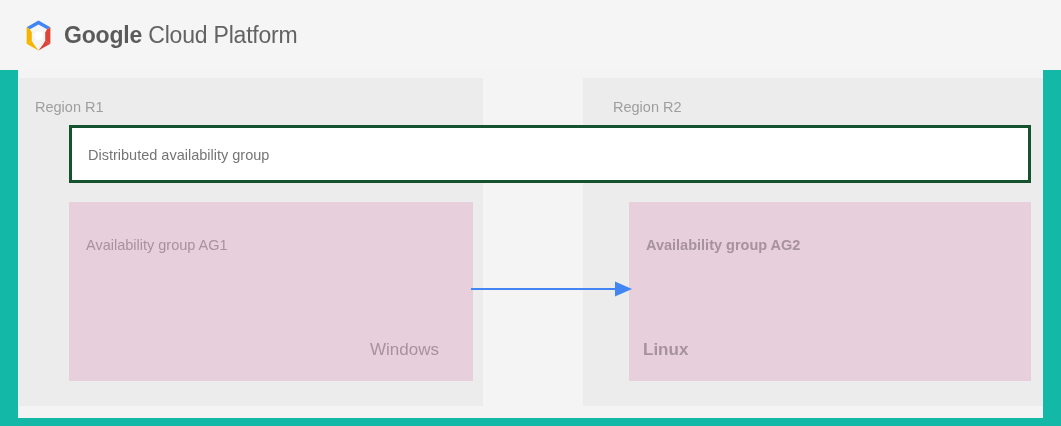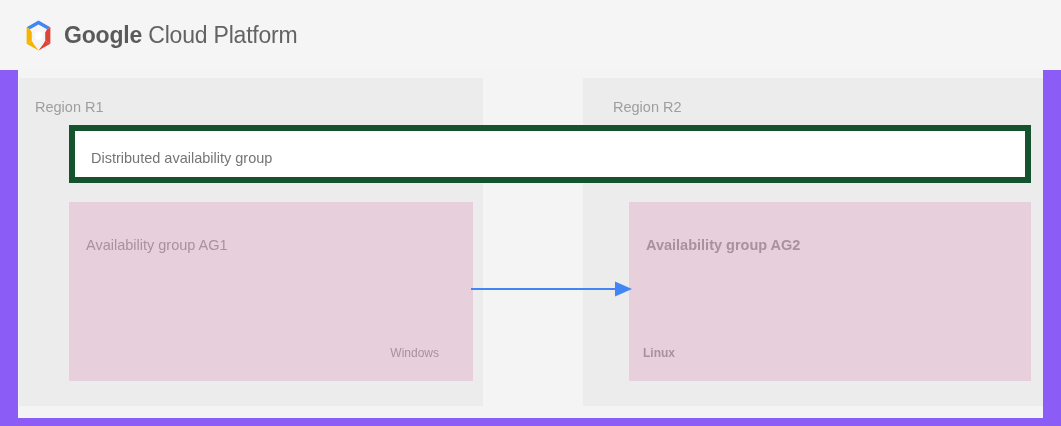--- a/index.html
+++ b/index.html
@@ -45,21 +45,21 @@
   #logo-text .g-word { font-weight: 700; color: #5a5a5a; }
   #logo-text .c-word { font-weight: 400; color: #636363; }
 
   
   #diagram {
     position: absolute;
     left: 0;
     top: 70px;
     width: 1061px;
     height: 356px;
-    background: #8b5cf6;
+    background: #14b8a6;
   }
   #diagram-body {
     position: absolute;
     left: 18px;
     top: 0px;
     width: 1025px;
     height: 348px;
     background: #f4f4f4;
   }
 
@@ -83,21 +83,21 @@
   #region-r2 .region-label { left: 30px; }
 
   
   #dag-box {
     position: absolute;
     left: 51px;
     top: 55px;
     width: 962px;
     height: 58px;
     background: #ffffff;
-    border: 6px solid #14532d;
+    border: 3px solid #14532d;
     box-sizing: border-box;
   }
   #dag-label {
     position: absolute;
     left: 16px;
     top: 19px;
     font-size: 14.5px;
     color: #757575;
     white-space: nowrap;
   }
@@ -115,21 +115,21 @@
     position: absolute;
     left: 17px;
     top: 35px;
     font-size: 14.5px;
     color: #a6939c;
     white-space: nowrap;
   }
   .os-label {
     position: absolute;
     bottom: 21px;
-    font-size: 12px;
+    font-size: 17px;
     color: #a6939c;
     white-space: nowrap;
   }
   #os-windows { right: 34px; }
   #os-linux   { left: 14px; }
 
   
   #replication-arrow {
     position: absolute;
     left: 453px;

